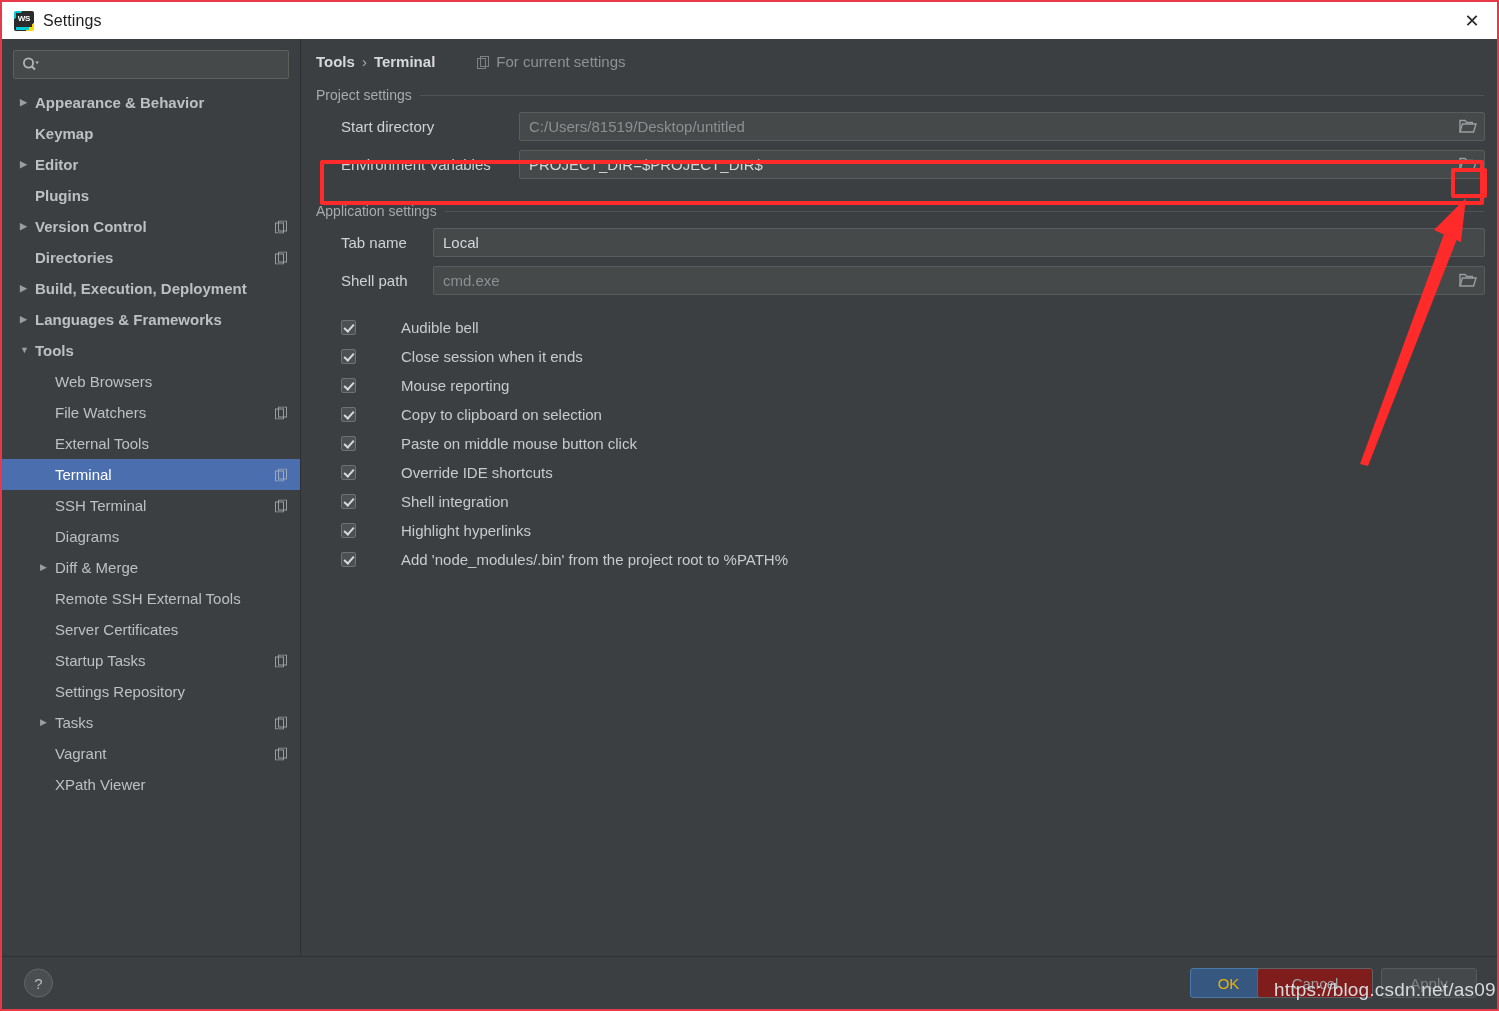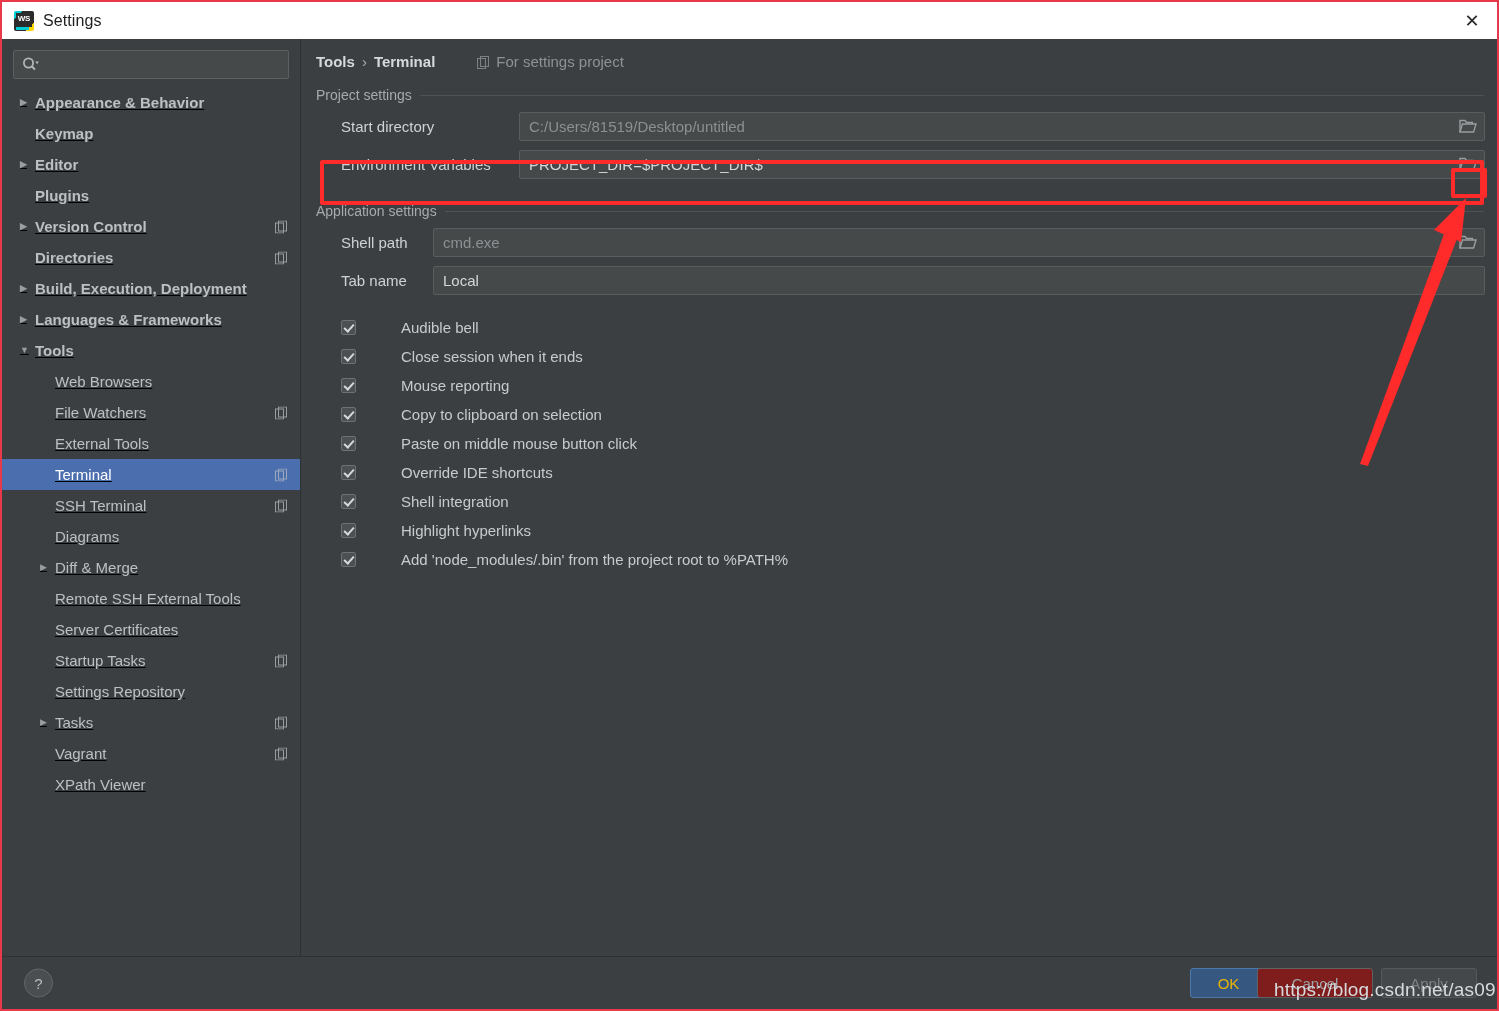--- a/index.html
+++ b/index.html
@@ -52,21 +52,20 @@
     display: flex; align-items: center; justify-content: center;
     font-size: 18px; color: #2b2b2b; line-height: 1;
   }
 
   
   .sidebar {
     position: absolute; left: 0; top: 37px;
     width: 299px; height: 919px;
     background: #3c3f41;
     border-right: 1px solid #2e3133;
-    text-decoration: underline;
   }
   .search-wrap {
     margin: 11px 11px 0 11px; height: 29px;
     background: #45494a; border: 1px solid #5e6060; border-radius: 2px;
     display: flex; align-items: center; padding-left: 8px;
   }
   .search-icon { display: flex; align-items: center; }
   .search-icon svg { display: block; }
   .search-input {
     flex: 1; background: transparent; border: none; outline: none;
@@ -379,21 +378,21 @@
       <span class="bc-item">Tools</span>
       <span class="bc-sep">›</span>
       <span class="bc-item">Terminal</span>
       <span class="bc-note">
         <span class="copy-badge-inline">
           <svg width="13" height="13" viewBox="0 0 13 13">
             <rect x="0.5" y="2.5" width="8" height="10" fill="none" stroke="#8e9295" stroke-width="1"></rect>
             <rect x="3.5" y="0.5" width="8" height="10" fill="none" stroke="#8e9295" stroke-width="1"></rect>
           </svg>
         </span>
-        <span>For settings project</span>
+        <span>For current settings</span>
       </span>
     </div>
 
     <div class="section">
       <span>Project settings</span>
       <span class="rule"></span>
     </div>
 
     <div class="field-row">
       <span class="field-label lbl-start">Start directory</span>
@@ -420,39 +419,39 @@
         </span>
       </div>
     </div>
 
     <div class="section" style="margin-top:24px">
       <span>Application settings</span>
       <span class="rule"></span>
     </div>
 
     <div class="field-row">
+      <span class="field-label lbl-tab">Tab name</span>
+      <div class="input-box bright no-btn w-tab">
+        <span>Local</span>
+      </div>
+    </div>
+
+    <div class="field-row">
       <span class="field-label lbl-shell">Shell path</span>
       <div class="input-box w-shell">
         <span>cmd.exe</span>
         <span class="browse-btn">
           <svg width="18" height="15" viewBox="0 0 18 15">
             <path d="M1 13.5 L3.4 5.5 L17 5.5 L14.6 13.5 Z" fill="none" stroke="#9a9da0" stroke-width="1.4"></path>
             <path d="M1 13.5 L1 2 L6 2 L7.6 4 L13.4 4 L13.4 5.5" fill="none" stroke="#9a9da0" stroke-width="1.4"></path>
           </svg>
         </span>
       </div>
     </div>
 
-    <div class="field-row">
-      <span class="field-label lbl-tab">Tab name</span>
-      <div class="input-box bright no-btn w-tab">
-        <span>Local</span>
-      </div>
-    </div>
-
     <div class="checks" id="checks">
         <div class="check-row">
           <span class="cbox"></span>
           <span>Audible bell</span>
         </div>
         <div class="check-row">
           <span class="cbox"></span>
           <span>Close session when it ends</span>
         </div>
         <div class="check-row">

